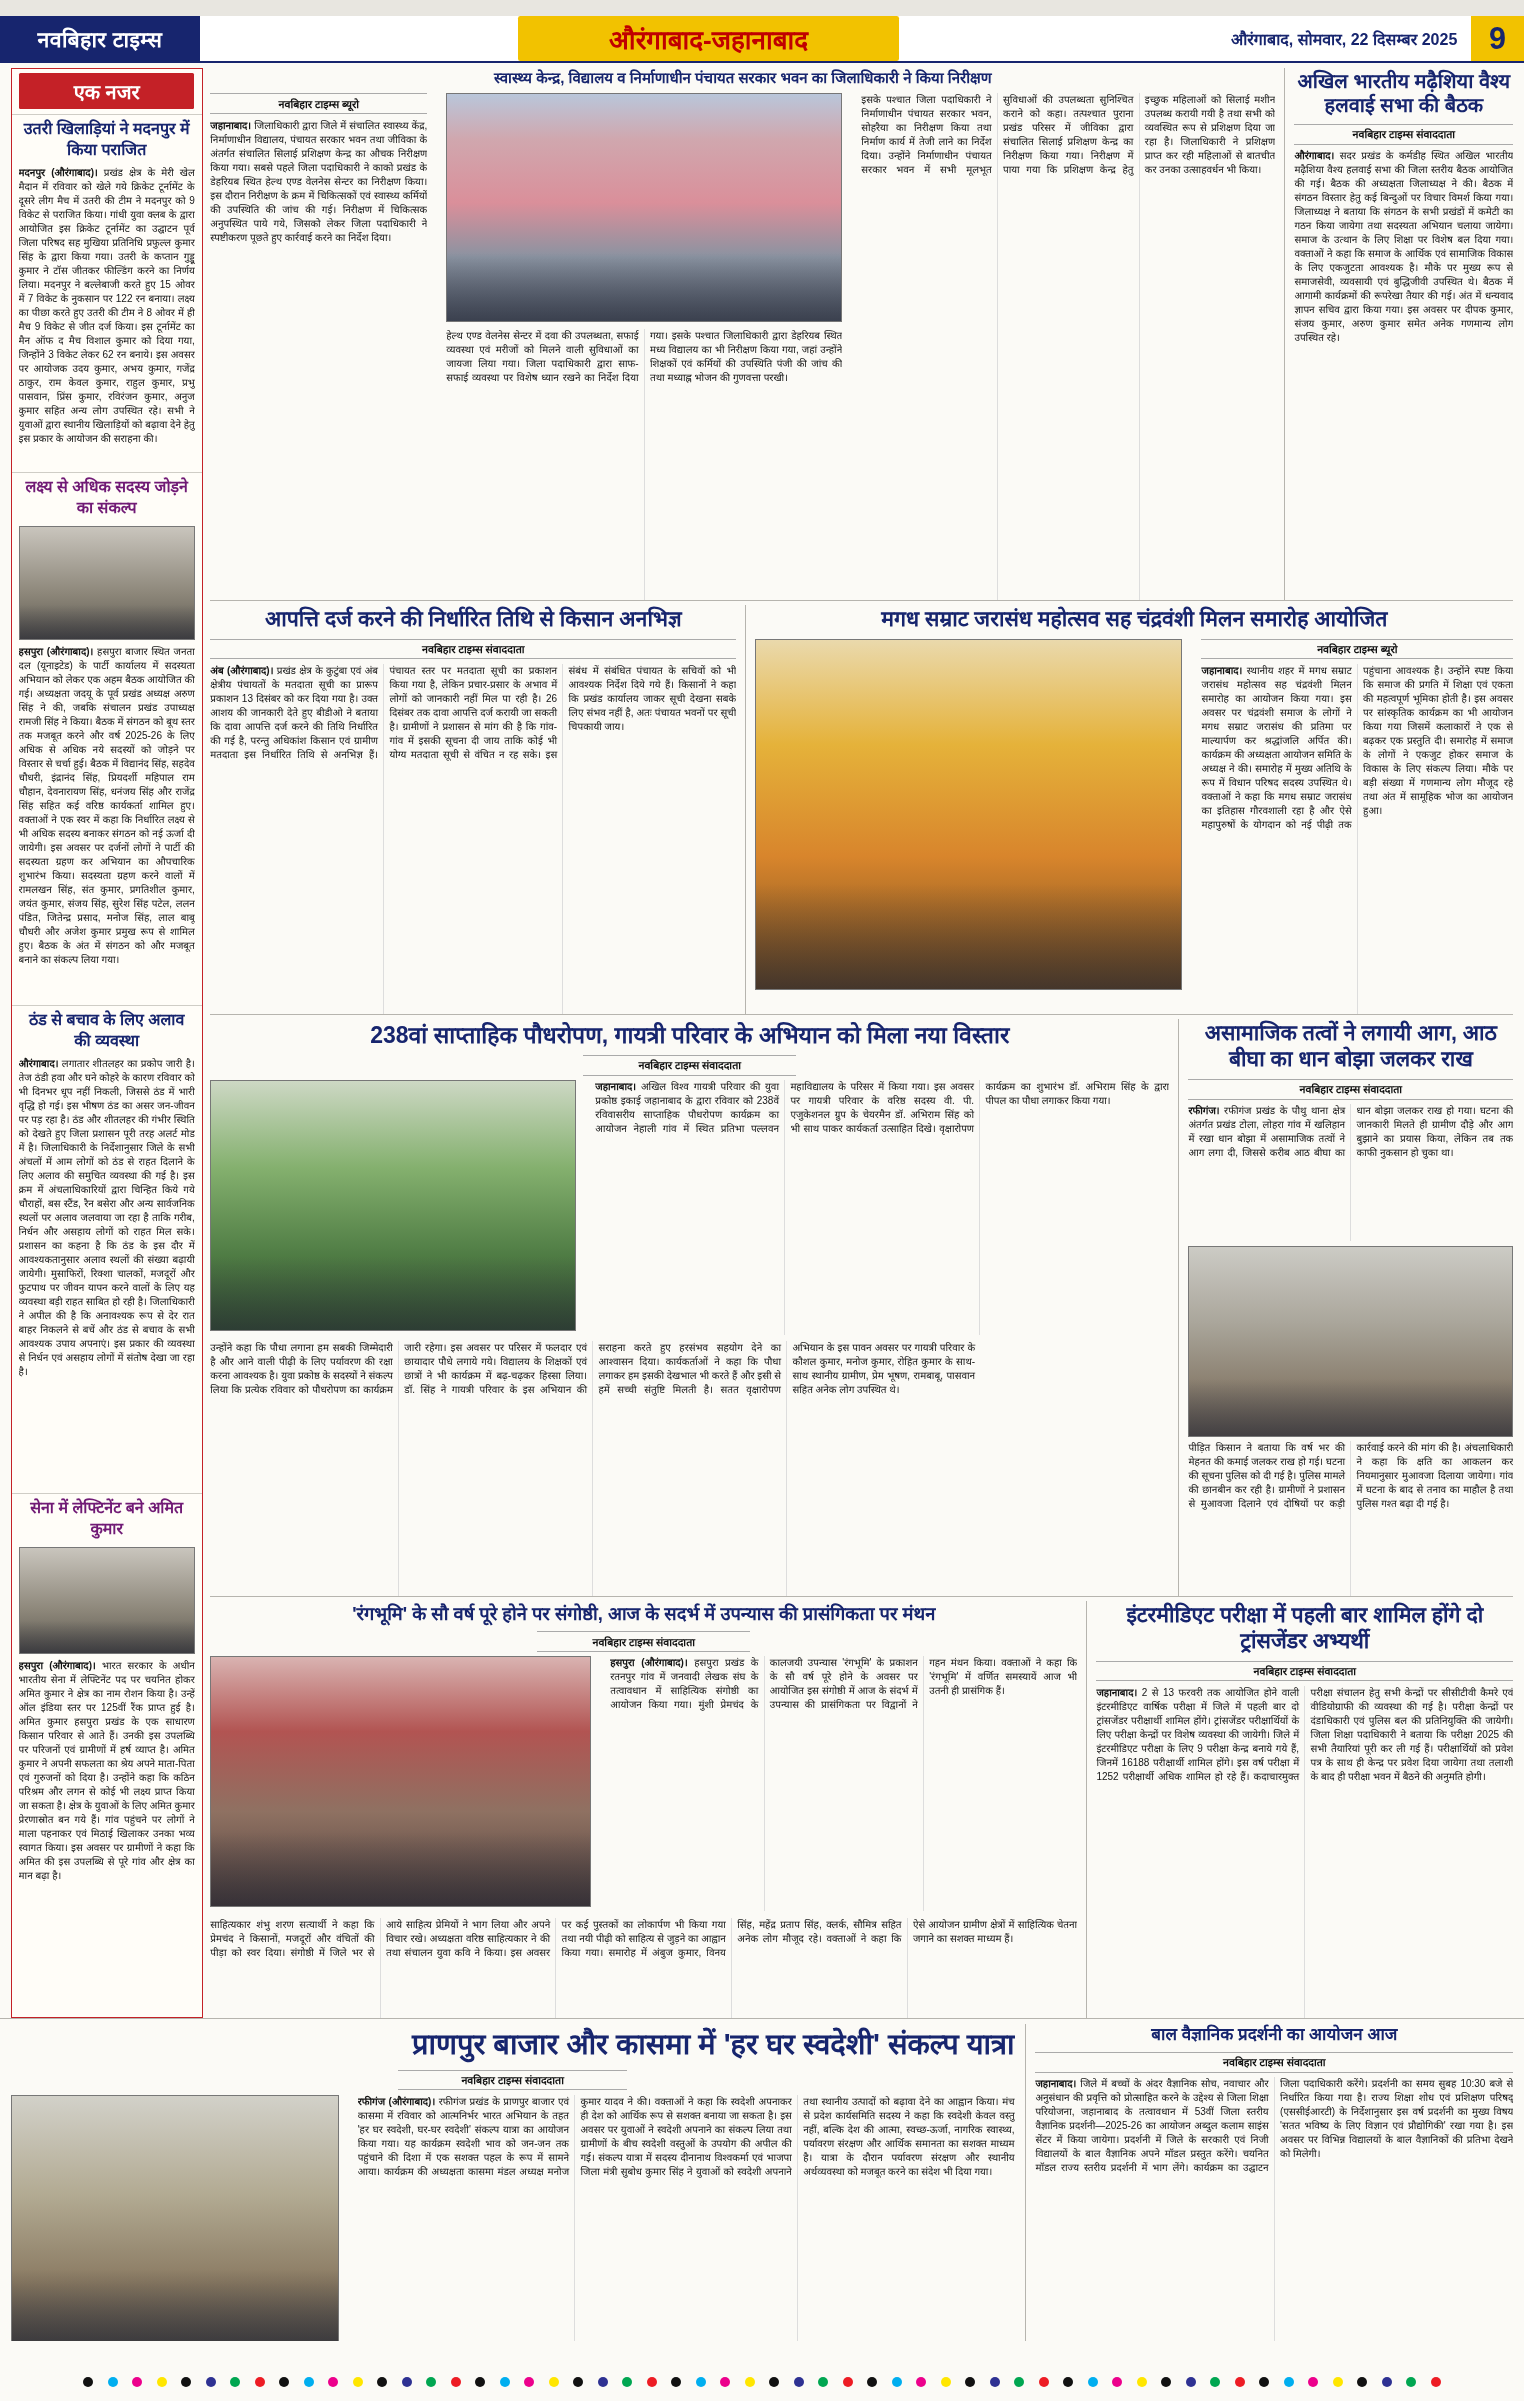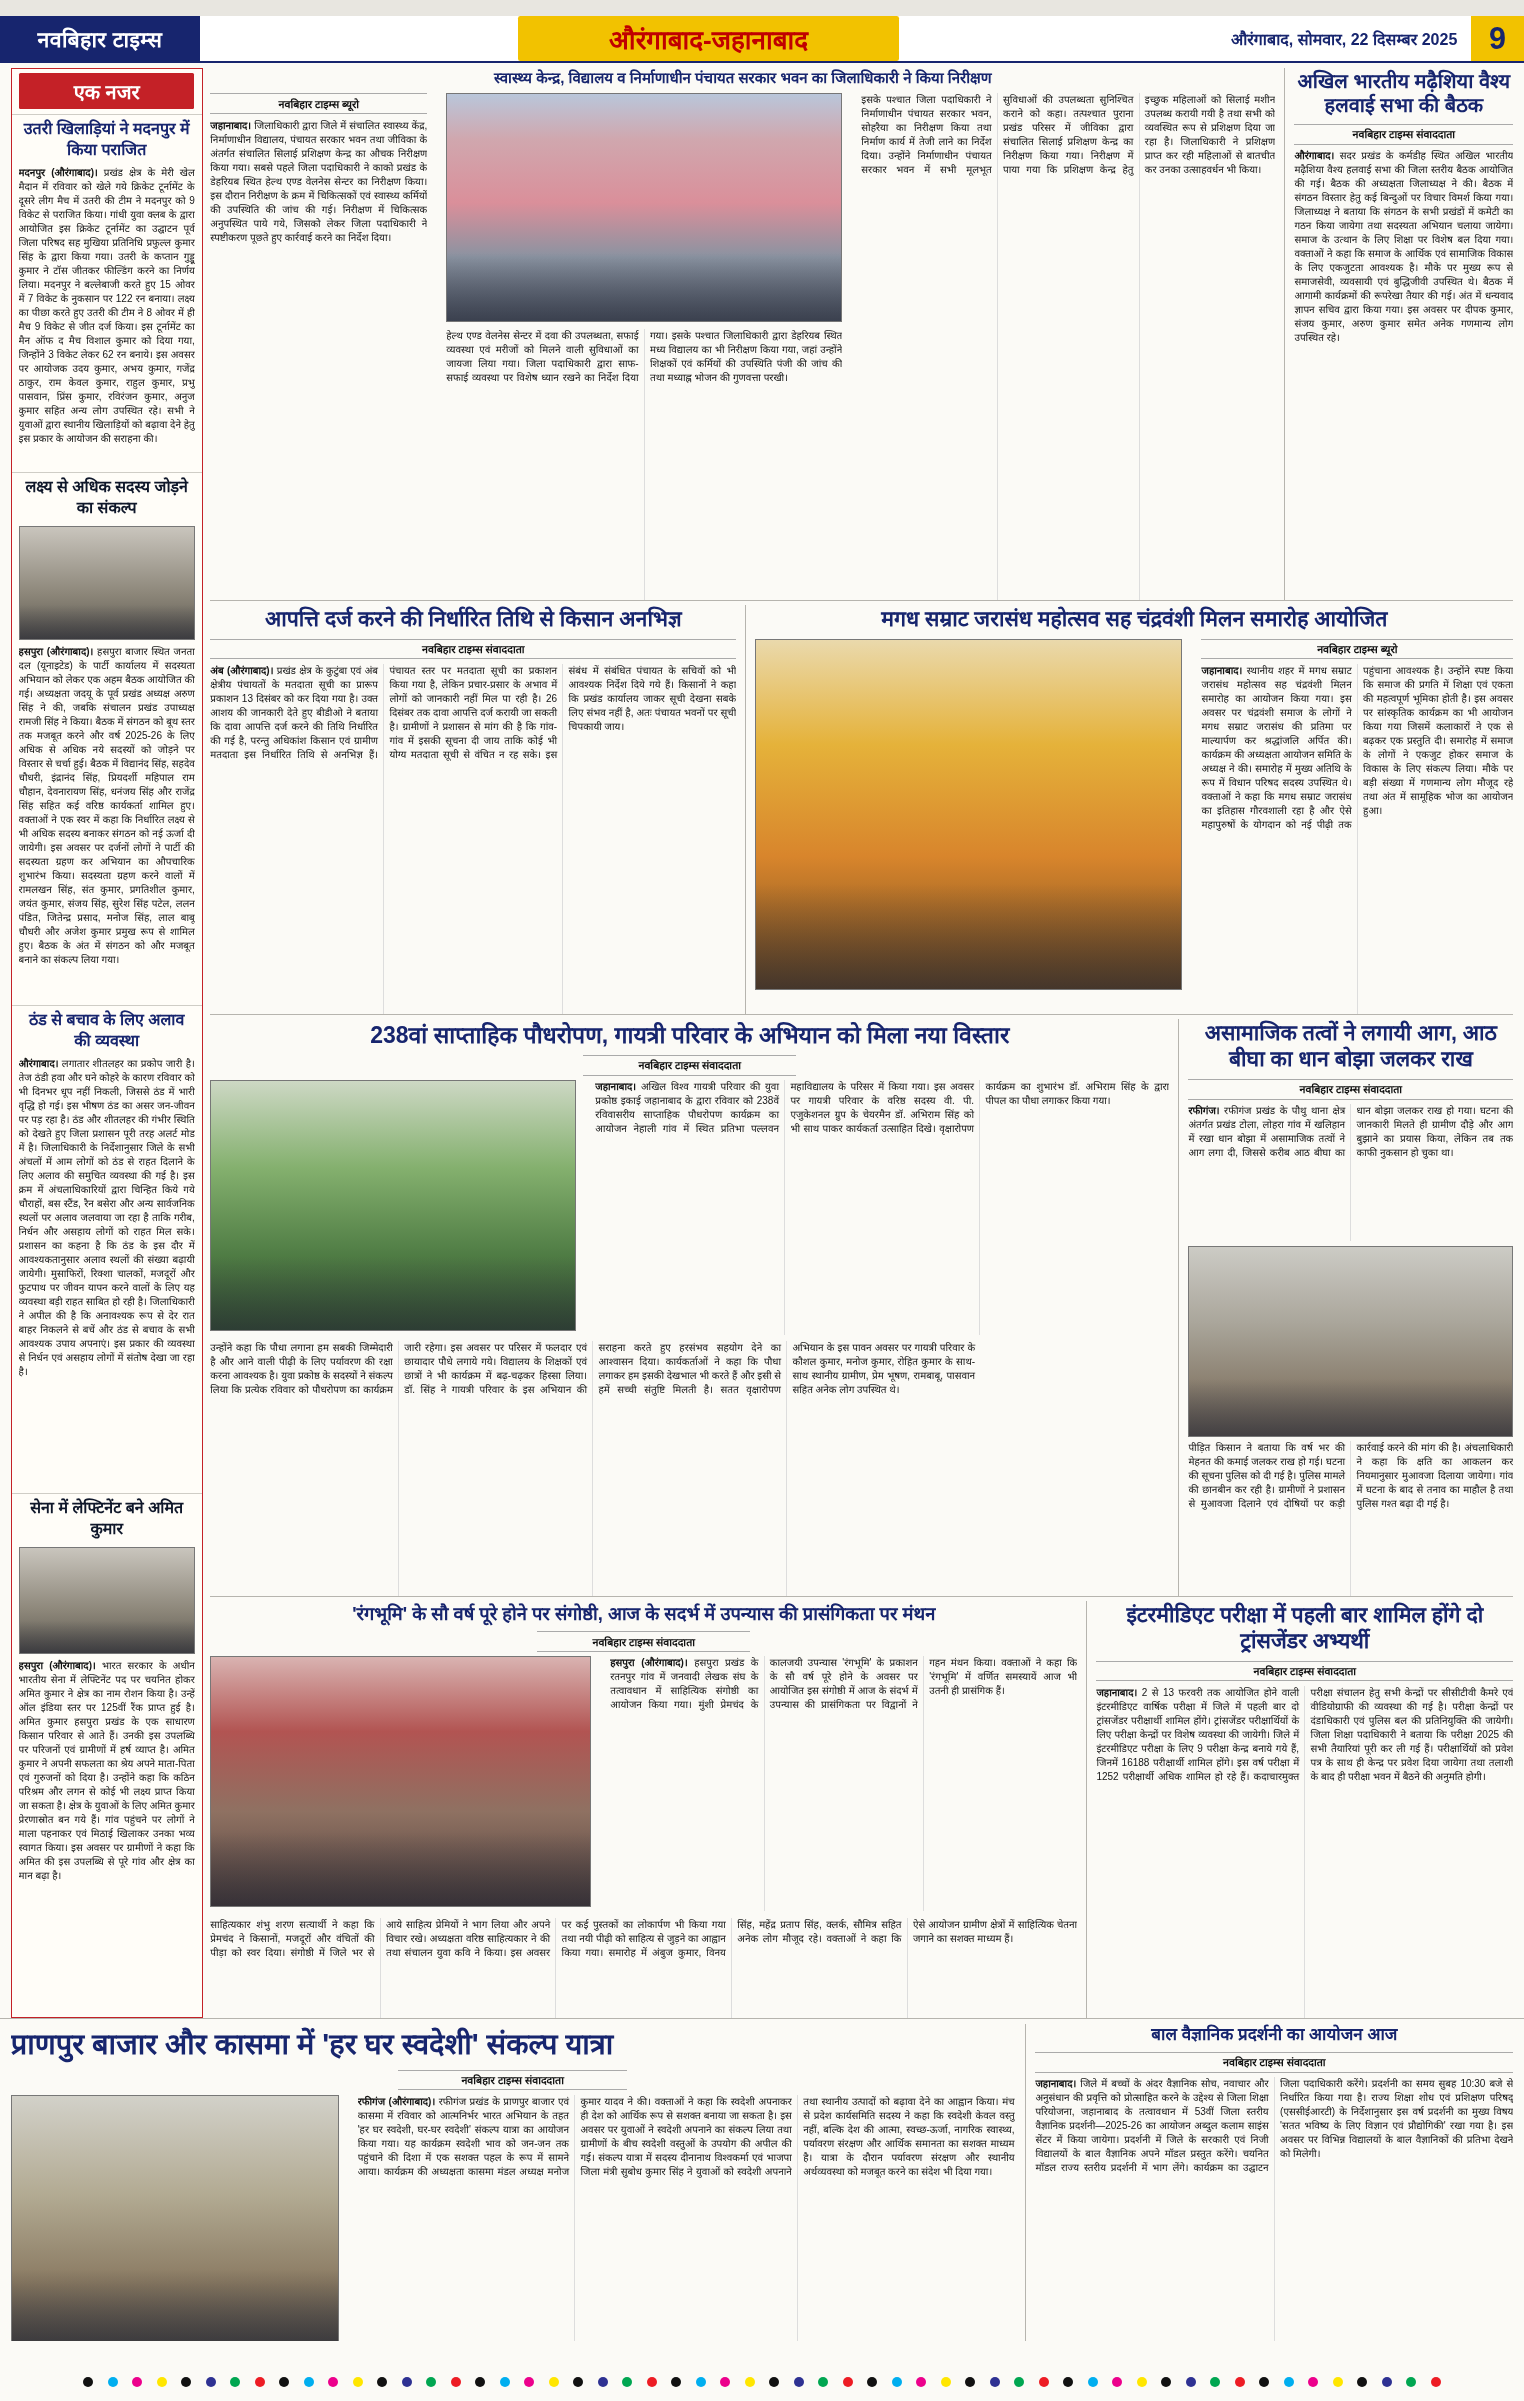--- a/index.html
+++ b/index.html
@@ -21,36 +21,36 @@
   .bottom-row { height:328px; display:flex; gap:10.7px; padding:4.6px 10.7px; border-top:0.8px solid #b6b4ae; }
   .regmarks { flex:1; display:flex; align-items:center; justify-content:center; gap:14.5px; }
   .dot { width:10px; height:10px; border-radius:50%; display:inline-block; }
 
   
   .sidebar { width:192px; border:1.5px solid #c42127; display:flex; flex-direction:column; background:#fffdf8; }
   .sb-title { background:#c42127; color:#fff; font-size:20px; font-weight:bold; text-align:center; padding:4.6px 3px; margin:4.6px 7.6px; border-radius:1.5px; }
   .sb-art { padding:3px 6.9px 6.1px 6.9px; border-top:0.8px solid #cfcdc6; overflow:hidden; display:flex; flex-direction:column; }
   .sb-art.h1x { height:358px; } .sb-art.h2x { height:533px; } .sb-art.h3x { height:488px; } .sb-art.h4x { flex:1; }
   .sb-hl { font-size:16px; font-weight:bold; text-align:center; line-height:1.3; margin:1.5px 0 5.3px 0; }
-  .navy { color:#17256e; } .red { color:#0f172a; }
+  .navy { color:#17256e; } .red { color:#701a75; }
   .sb-photo { width:100%; height:114px; margin:1.5px 0 5.3px 0; border:0.8px solid #888; }
   .sb-body { font-size:10px; line-height:1.4; text-align:justify; overflow:hidden; flex:1; }
 
   
   .main { flex:1; display:flex; flex-direction:column; min-width:0; }
   .row { display:flex; gap:9.1px; border-top:0.8px solid #b6b4ae; padding-top:4.6px; min-height:0; }
   .row1 { height:533px; } .row2 { height:415px; } .row3 { height:583px; } .row4 { height:423px; }
   .row:first-child { border-top:none; padding-top:0; }
   .art { overflow:hidden; display:flex; flex-direction:column; min-width:0; }
   .art + .art { border-left:0.8px solid #b6b4ae; padding-left:9.1px; }
   .hl { color:#17256e; font-weight:bold; line-height:1.22; }
   .hl-xl { font-size:15px; text-align:center; margin:1.5px 0 6.1px 0; }
   .hl-lg { font-size:21.3px; text-align:center; margin:1.5px 0 6.1px 0; }
   .hl-md { font-size:18.3px; text-align:center; margin:1.5px 0 6.1px 0; }
-  .hl-swa { font-size:29px; text-align:left; margin:3px 0 7.6px 0; }
+  .hl-swa { font-size:29px; text-align:right; margin:3px 0 7.6px 0; }
   .byline { font-weight:bold; text-align:center; font-size:10.7px; color:#111; border-top:0.8px solid #aaa; border-bottom:0.8px solid #aaa; padding:2.3px 0; margin-bottom:4.6px; }
   .body { font-size:10px; line-height:1.4; text-align:justify; column-gap:11.4px; column-rule:0.8px solid #ddd; overflow:hidden; }
   .dl { font-weight:bold; }
   .c1{column-count:1;} .c2{column-count:2;} .c3{column-count:3;} .c5{column-count:5;}
   .fill { flex:1; min-height:0; }
   .hrow { display:flex; gap:19px; min-height:0; }
   .vcol { display:flex; flex-direction:column; min-width:0; }
 
   
   .photo { position:relative; border:0.8px solid #777; flex:none; }

